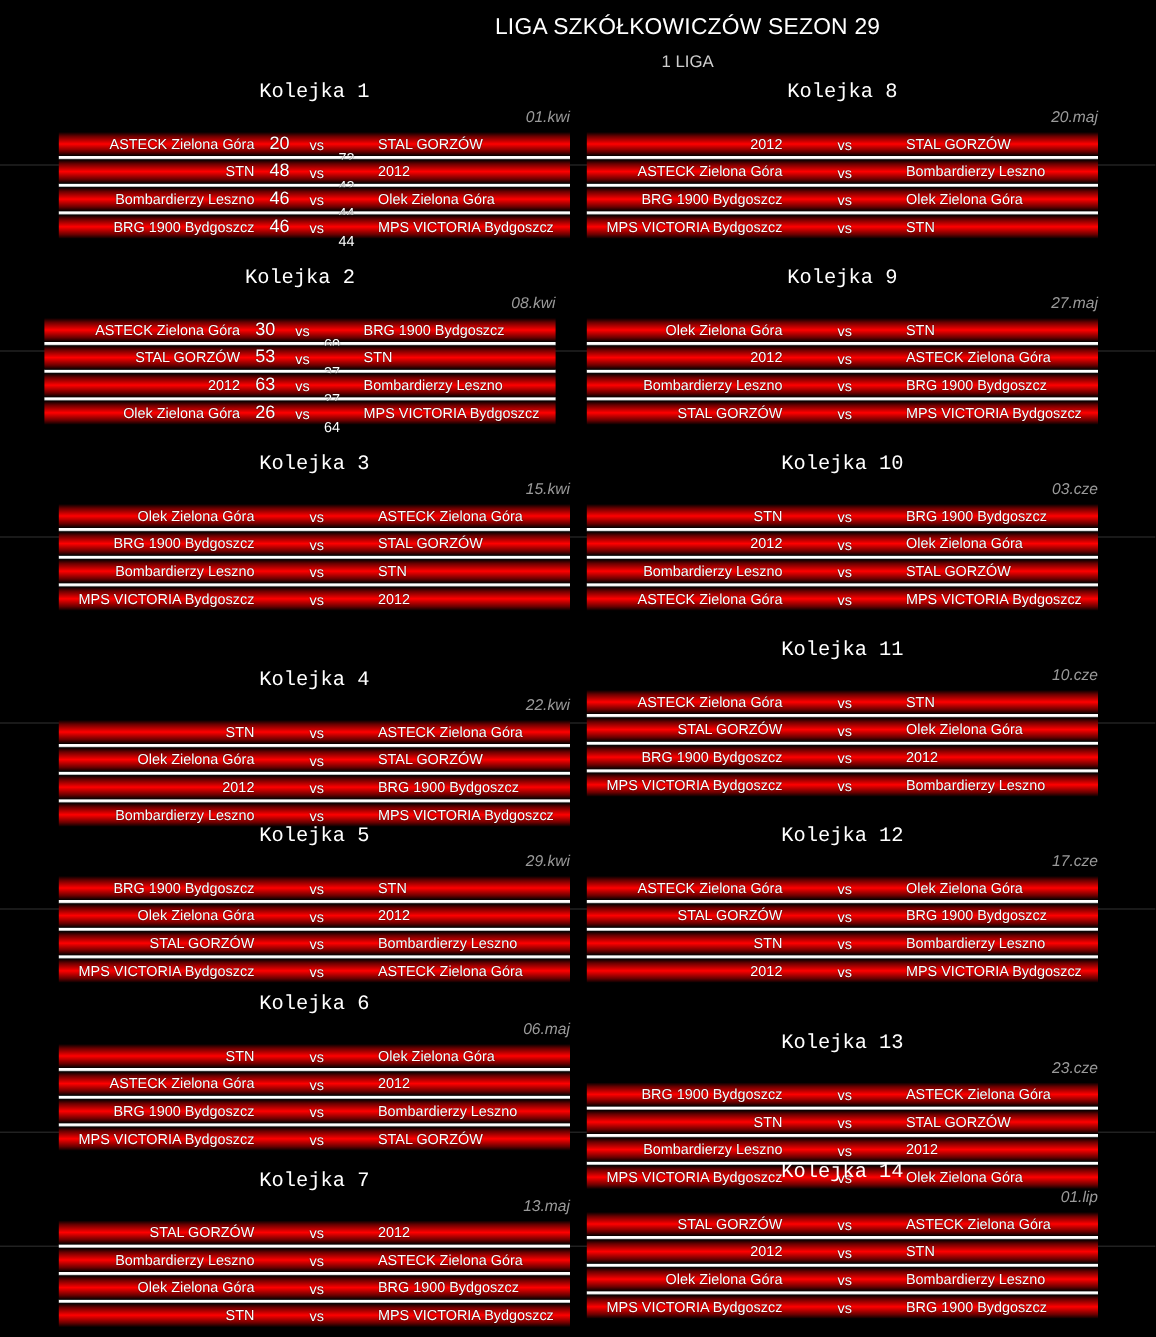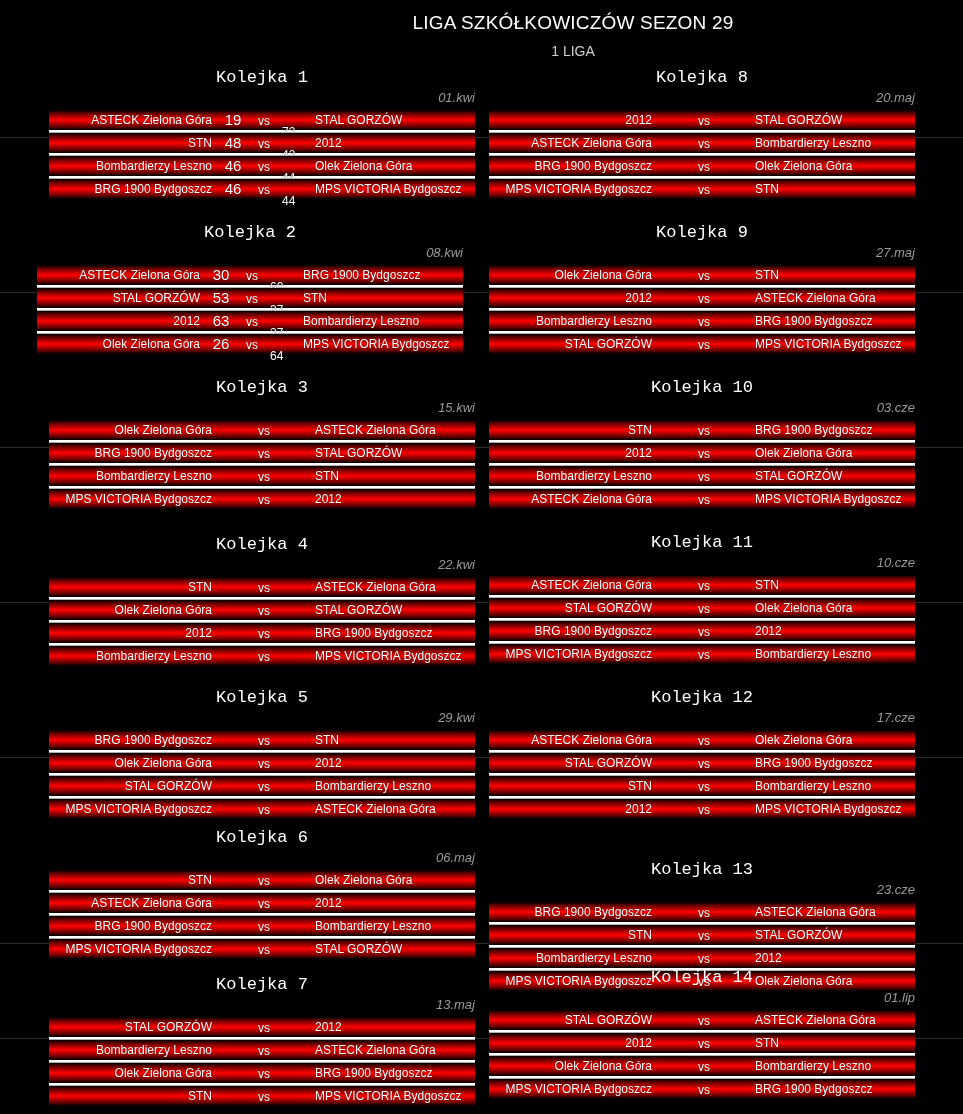--- a/index.html
+++ b/index.html
@@ -33,21 +33,21 @@
 <div class="title">LIGA SZKÓŁKOWICZÓW SEZON 29</div>
 <div class="subtitle">1 LIGA</div>
 
 <div id="blocks">
     <div class="block" style="left: 49px; top: 66px;">
       <div class="round-title">Kolejka 1</div>
       <div class="round-date">01.kwi</div>
       <div class="rows">
         <div class="row">
         <span class="home">ASTECK Zielona Góra</span>
-        <span class="hs">19</span>
+        <span class="hs">20</span>
         <span class="vs">vs</span>
         <span class="as">72</span>
         <span class="away">STAL GORZÓW</span>
       </div>
         <div class="sep"></div>
         <div class="row">
         <span class="home">STN</span>
         <span class="hs">48</span>
         <span class="vs">vs</span>
         <span class="as">42</span>
@@ -138,21 +138,21 @@
         <div class="sep"></div>
         <div class="row">
         <span class="home">MPS VICTORIA Bydgoszcz</span>
         <span class="hs"></span>
         <span class="vs">vs</span>
         <span class="as"></span>
         <span class="away">2012</span>
       </div>
       </div>
     </div>
-    <div class="block" style="left: 49px; top: 533px;">
+    <div class="block" style="left: 49px; top: 556px;">
       <div class="round-title">Kolejka 4</div>
       <div class="round-date">22.kwi</div>
       <div class="rows">
         <div class="row">
         <span class="home">STN</span>
         <span class="hs"></span>
         <span class="vs">vs</span>
         <span class="as"></span>
         <span class="away">ASTECK Zielona Góra</span>
       </div>

